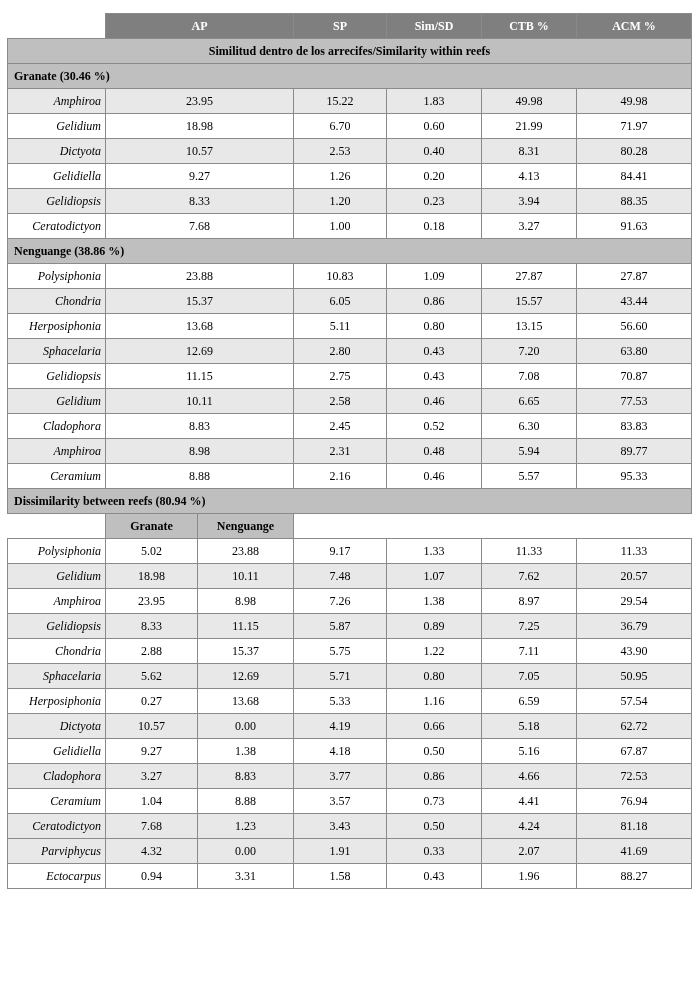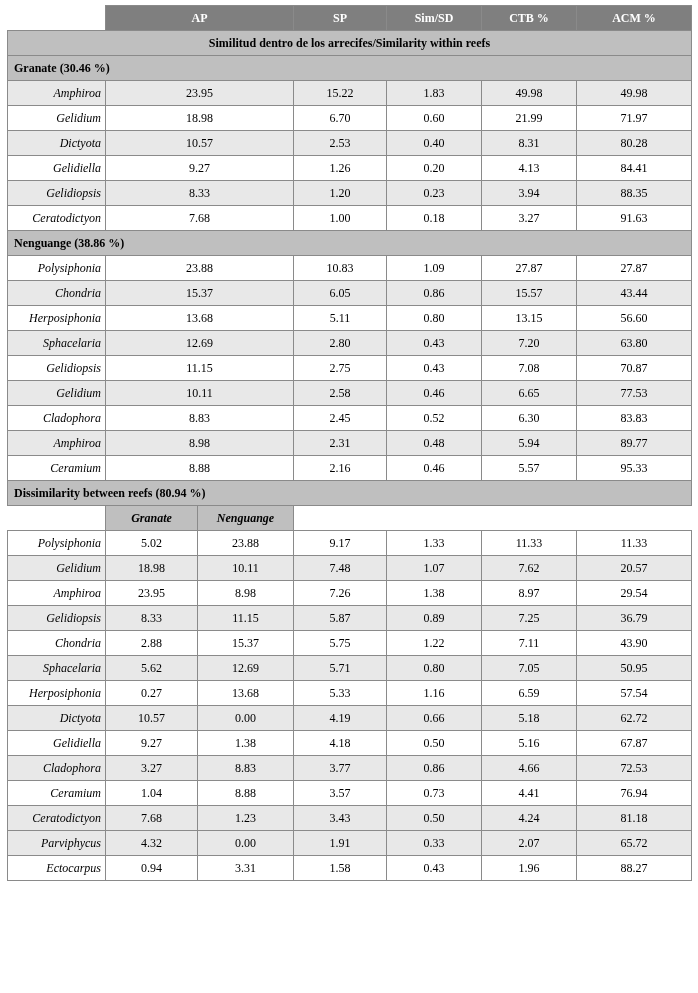--- a/index.html
+++ b/index.html
@@ -8,21 +8,21 @@
     --banner-bg:#bfbfbf;
     --stripe-bg:#e8e8e8;
     --line:#8a8a8a;
   }
   html,body{margin:0;padding:0;}
   body{
     width:698px;height:993px;background:#ffffff;
     font-family:"Liberation Serif", serif;
     color:#000;
   }
-  .page{padding:5px 7px;}
+  .page{padding:13px 7px;}
   table.tbl{
     border-collapse:collapse;
     table-layout:fixed;
     width:684px;
   }
   .tbl td,.tbl th{
     border:1px solid var(--line);
     height:25px;
     box-sizing:border-box;
     padding:1px 4px;
@@ -61,21 +61,20 @@
   tr.stripe td{background:var(--stripe-bg);}
   tr.subhead td.blank{
     border-left:none;
     border-right:none;
     background:#ffffff;
   }
   tr.subhead td.lab{
     background:var(--banner-bg);
     font-weight:bold;
     text-align:center;
-    font-style:italic;
   }
 </style>
 </head>
 <body>
 
 <div class="page">
   <table class="tbl">
     <colgroup>
       <col style="width:98px">
       <col style="width:92px">
@@ -346,21 +345,21 @@
           <td class="num">4.24</td>
           <td class="num">81.18</td>
         </tr>
         <tr class="stripe">
           <td class="species">Parviphycus</td>
           <td class="num">4.32</td>
           <td class="num">0.00</td>
           <td class="num">1.91</td>
           <td class="num">0.33</td>
           <td class="num">2.07</td>
-          <td class="num">65.72</td>
+          <td class="num">41.69</td>
         </tr>
         <tr>
           <td class="species">Ectocarpus</td>
           <td class="num">0.94</td>
           <td class="num">3.31</td>
           <td class="num">1.58</td>
           <td class="num">0.43</td>
           <td class="num">1.96</td>
           <td class="num">88.27</td>
         </tr>

